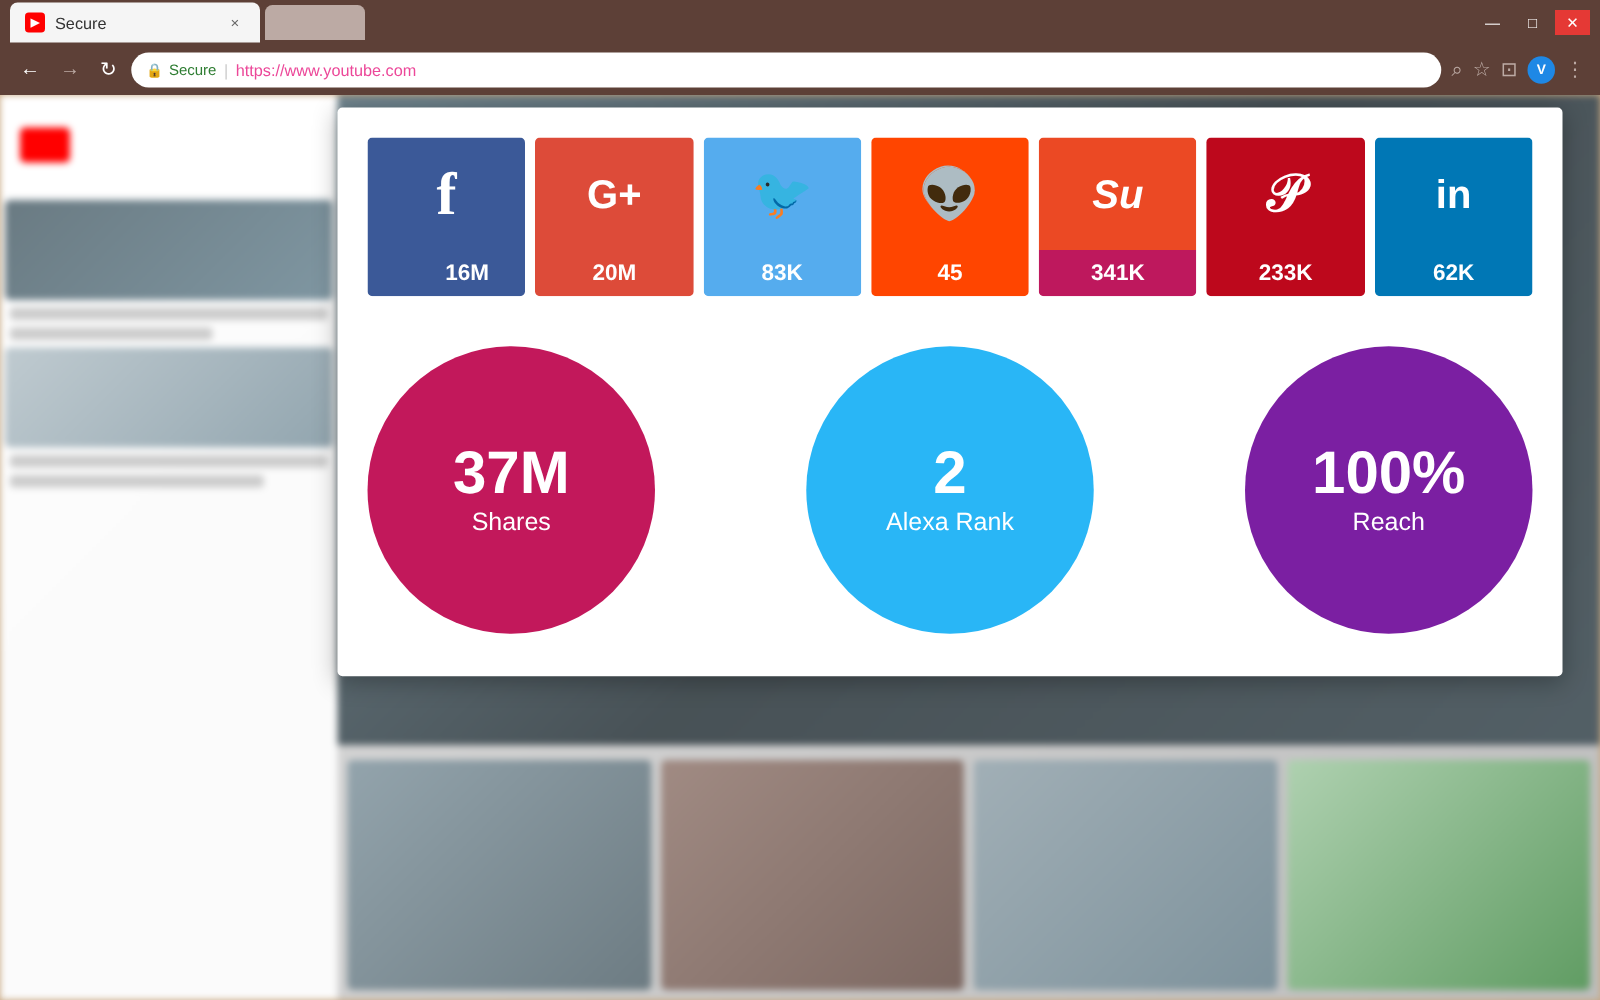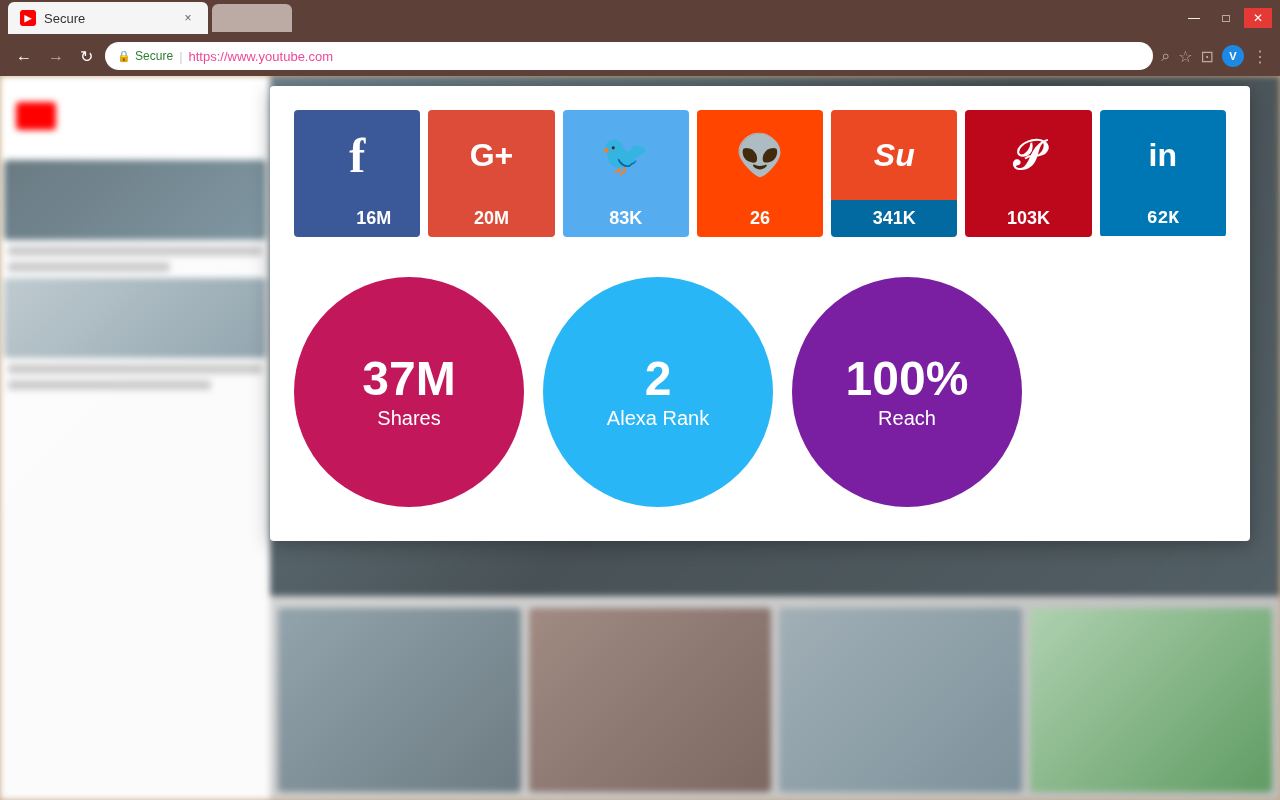--- a/index.html
+++ b/index.html
@@ -258,21 +258,21 @@
       padding: 8px 4px;
       text-align: center;
       color: white;
       font-size: 18px;
       font-weight: bold;
     }
 
     
     .stats-circles-row {
       display: flex;
-      justify-content: flex-start;
+      justify-content: space-between;
       align-items: center;
       padding: 10px 0;
       gap: 19px;
     }
 
     .stat-circle {
       border-radius: 50%;
       display: flex;
       flex-direction: column;
       align-items: center;
@@ -389,42 +389,42 @@
         <div class="social-icon-box" style="background:#55acee;">
           <span style="font-size:40px;">🐦</span>
         </div>
         <div class="social-count-box" style="background:#55acee;">83K</div>
       </div>
 
       <div class="social-card">
         <div class="social-icon-box" style="background:#ff4500;">
           <span style="font-size:40px;">👽</span>
         </div>
-        <div class="social-count-box" style="background:#ff4500;">26</div>
+        <div class="social-count-box" style="background:#ff4500;">45</div>
       </div>
 
       <div class="social-card">
         <div class="social-icon-box" style="background:#eb4924;">
           <span style="font-size:32px; font-weight:bold; font-style:italic;">Su</span>
         </div>
-        <div class="social-count-box" style="background:#0369a1;text-align:center;">341K</div>
+        <div class="social-count-box" style="background:#be185d;text-align:center;">341K</div>
       </div>
 
       <div class="social-card">
         <div class="social-icon-box" style="background:#bd081c;">
           <span style="font-size:42px; font-weight:bold;">𝒫</span>
         </div>
-        <div class="social-count-box" style="background:#bd081c;">103K</div>
+        <div class="social-count-box" style="background:#bd081c;">233K</div>
       </div>
 
       <div class="social-card">
         <div class="social-icon-box" style="background:#0077b5;">
           <span style="font-size:32px; font-weight:bold;">in</span>
         </div>
-        <div class="social-count-box" style="background:#0077b5;font-family:Liberation Mono, monospace;">62K</div>
+        <div class="social-count-box" style="background:#0077b5;">62K</div>
       </div>
 
     </div>
 
     <div class="stats-circles-row">
 
       <div class="stat-circle stat-circle-large" style="background:#c2185b;">
         <span class="stat-number">37M</span>
         <span class="stat-label">Shares</span>
       </div>

